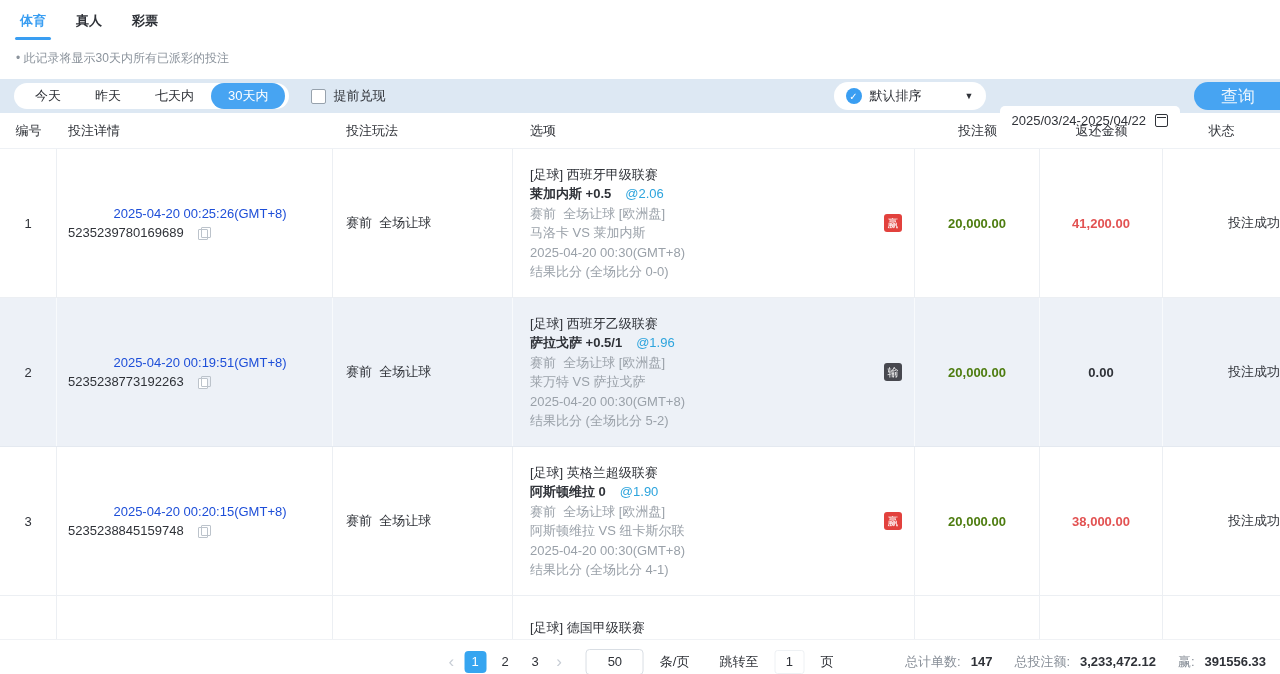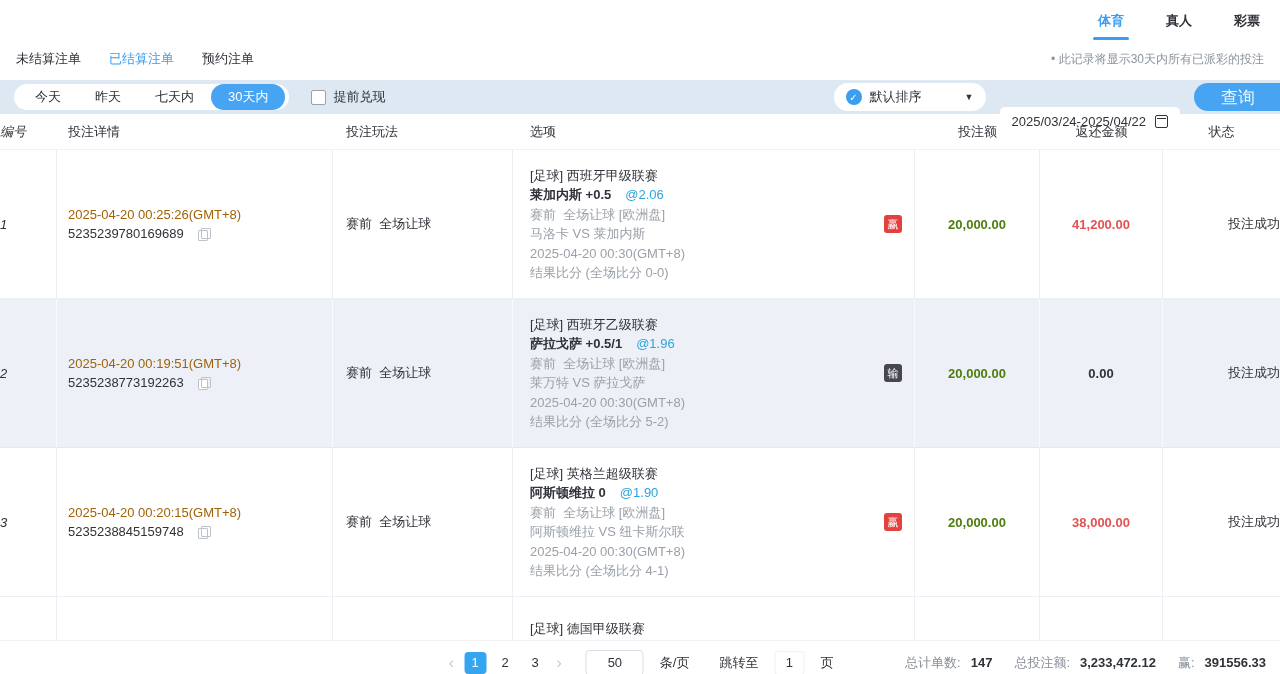--- a/index.html
+++ b/index.html
@@ -1,21 +1,21 @@
 <!DOCTYPE html>
 <html><head>
 <meta charset="utf-8">
 <style>
   * { margin:0; padding:0; box-sizing:border-box; }
   html,body { width:1280px; height:674px; background:#fff; overflow:hidden;
     font-family:"Liberation Sans","DejaVu Sans",sans-serif; color:#2f3238; font-size:13px; }
 
   
   .topbar { padding:10px 16px 0 16px; background:#fff; }
-  .main-tabs { display:flex; gap:34px;justify-content:flex-end; }
+  .main-tabs { display:flex; gap:22px; }
   .main-tab { position:relative; padding:2px 4px 10px 4px; cursor:pointer; color:#2f3238; font-weight:bold; }
   .main-tab.active { color:#3a9ef2; }
   .main-tab.active::after { content:""; position:absolute; left:50%; transform:translateX(-50%);
     bottom:0; width:36px; height:3px; border-radius:2px; background:#3a9ef2; }
   .sub-row { display:flex; align-items:center; justify-content:space-between; padding:10px 0 12px 0; }
   .sub-tabs { display:flex; gap:28px; }
   .sub-tab { cursor:pointer; color:#2f3238; }
   .sub-tab.active { color:#3a9ef2; }
   .note { color:#8b939c; font-size:12px; }
 
@@ -33,38 +33,38 @@
   .sort-caret { margin-left:auto; font-size:9px; color:#2f3238; }
   .date-box { background:#fff; border-radius:5px; height:28px; display:flex; align-items:center; padding:0 12px; gap:9px; cursor:pointer;margin-top:48px; }
   .cal-icon { width:13px; height:13px; border:1.6px solid #2f3238; border-radius:2px; position:relative; }
   .cal-icon::before { content:""; position:absolute; left:1px; right:1px; top:2px; height:1.6px; background:#2f3238; }
   .query-btn { background:#47a4f2; color:#eaf4fd; height:28px; min-width:86px; margin-right:-14px;
     border:none; border-radius:15px 0 0 15px; font-size:17px; cursor:pointer; padding:0 22px 0 24px; }
 
   
   .thead { height:36px; display:flex; align-items:center; border-bottom:1px solid #eef1f5; background:#fff; }
   .th { font-size:13px; color:#2f3238; }
-  .col-no    { width:57px;  text-align:left;font-style:italic; }
+  .col-no    { width:57px;  text-align:center; }
   .col-det   { width:276px; padding-left:11px; }
   .col-play  { width:180px; padding-left:13px; }
   .col-opt   { width:402px; padding-left:17px; position:relative; }
   .col-amt   { width:125px; text-align:center; }
   .col-ret   { width:123px; text-align:center; }
   .col-stat  { width:117px; text-align:center; }
 
   .tbody { height:490px; overflow:hidden; }
   .trow { height:149px; display:flex; align-items:stretch; border-bottom:1px solid #eceff3; background:#fff; }
   .trow.alt { background:#edf1f7; border-bottom-color:#e4e9f0; }
   .trow .cell { display:flex; flex-direction:column; justify-content:center; border-right:1px solid #eceff3; }
   .trow.alt .cell { border-right-color:#f8fafc; }
   .trow .cell:last-child { border-right:none;align-items:flex-end; }
   .trow.partial { height:90px; border-bottom:none; }
   .trow.partial .cell { justify-content:flex-start; padding-top:22px; }
 
-  .det-time { color:#a16207; line-height:19px; }
+  .det-time { color:#1d4ed8; line-height:19px;text-align:center; }
   .det-id { color:#2f3238; line-height:19px; display:flex; align-items:center; gap:14px; }
   .copy-icon { width:11px; height:12px; position:relative; display:inline-block; }
   .copy-icon::before { content:""; position:absolute; left:0; top:2px; width:8px; height:9px;
     border:1.3px solid #bcc3cb; border-radius:1px; background:#fff; }
   .copy-icon::after { content:""; position:absolute; left:3px; top:0; width:8px; height:9px;
     border:1.3px solid #bcc3cb; border-radius:1px; }
 
   .play-text { white-space:pre; }
 
   .opt-line { line-height:19.5px; white-space:pre; }
@@ -105,25 +105,20 @@
 </head>
 <body>
 
 <div class="topbar">
   <div class="main-tabs">
     <div class="main-tab active">体育</div>
     <div class="main-tab">真人</div>
     <div class="main-tab">彩票</div>
   </div>
   <div class="sub-row">
-    <div class="sub-tabs">
-      <div class="sub-tab">未结算注单</div>
-      <div class="sub-tab active">已结算注单</div>
-      <div class="sub-tab">预约注单</div>
-    </div>
     <div class="note">• 此记录将显示30天内所有已派彩的投注</div>
   </div>
 </div>
 
 <div class="filterbar">
   <div class="range-group">
     <div class="range-btn">今天</div>
     <div class="range-btn">昨天</div>
     <div class="range-btn">七天内</div>
     <div class="range-btn active">30天内</div>

